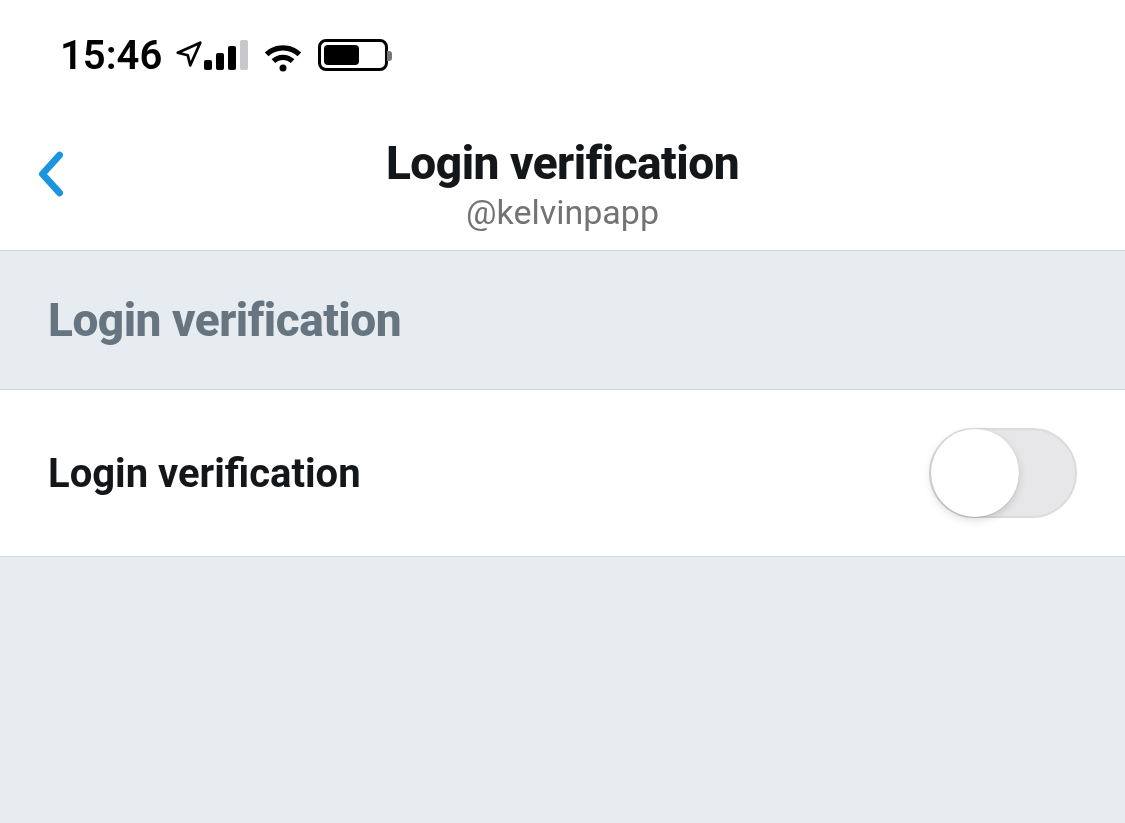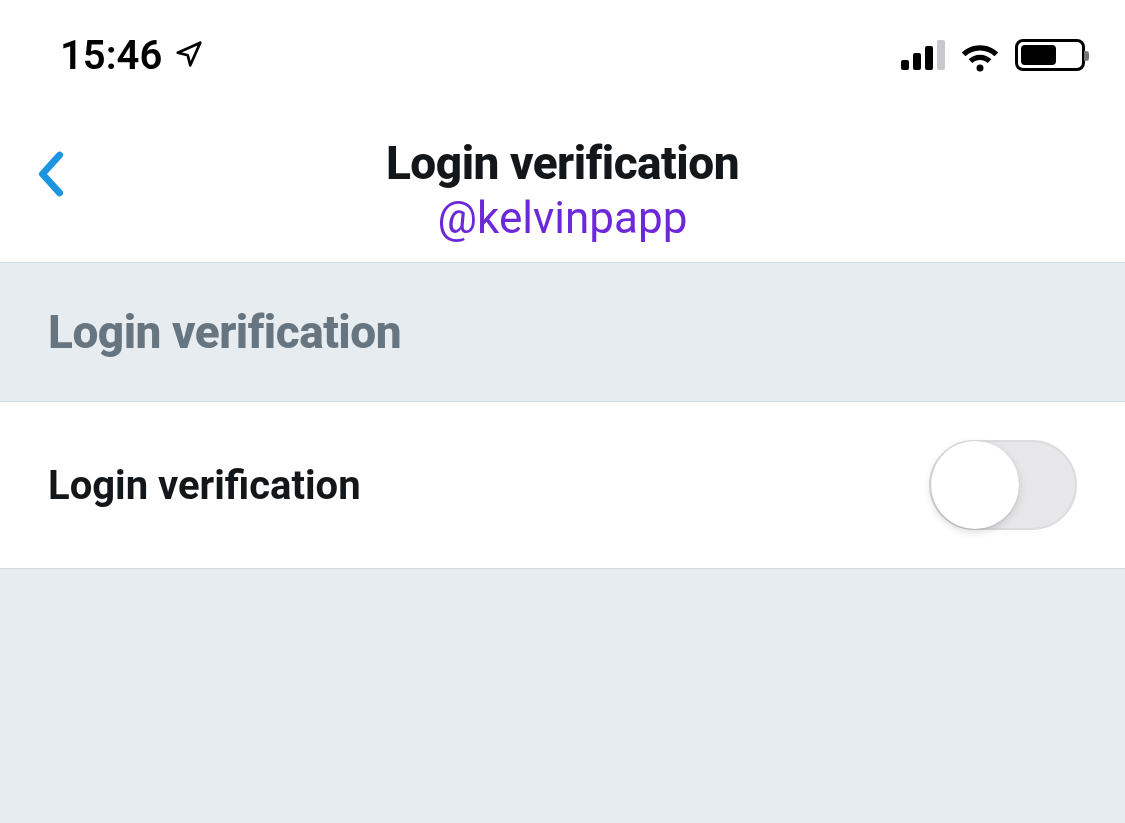--- a/index.html
+++ b/index.html
@@ -8,21 +8,20 @@
       background: #e7ecf0;
       width: 1125px;
       height: 823px;
       overflow: hidden;
     }
     .status-bar {
       background: #fff;
       height: 110px;
       display: flex;
       align-items: center;
-      justify-content: space-between;
       padding: 0 40px 0 60px;
     }
     .status-left {
       display: flex;
       align-items: center;
       gap: 12px;
       font-size: 40px;
       font-weight: 600;
       color: #000;
     }
@@ -89,22 +88,22 @@
       display:flex;align-items:center;justify-content:center;
     }
     .back-btn svg { width: 28px; height: 48px; }
     .nav-title {
       font-size: 46px;
       font-weight: 800;
       color: #14171a;
       letter-spacing: -0.5px;
     }
     .nav-subtitle {
-      font-size: 44px;
-      color: #6d28d9;
+      font-size: 34px;
+      color: #737373;
       margin-top: 2px;
       font-weight: 400;
     }
     .section-header {
       background: #e7ecf0;
       padding: 42px 48px 42px;
       border-bottom: 1px solid #cfd9de;
     }
     .section-title {
       font-size: 46px;

